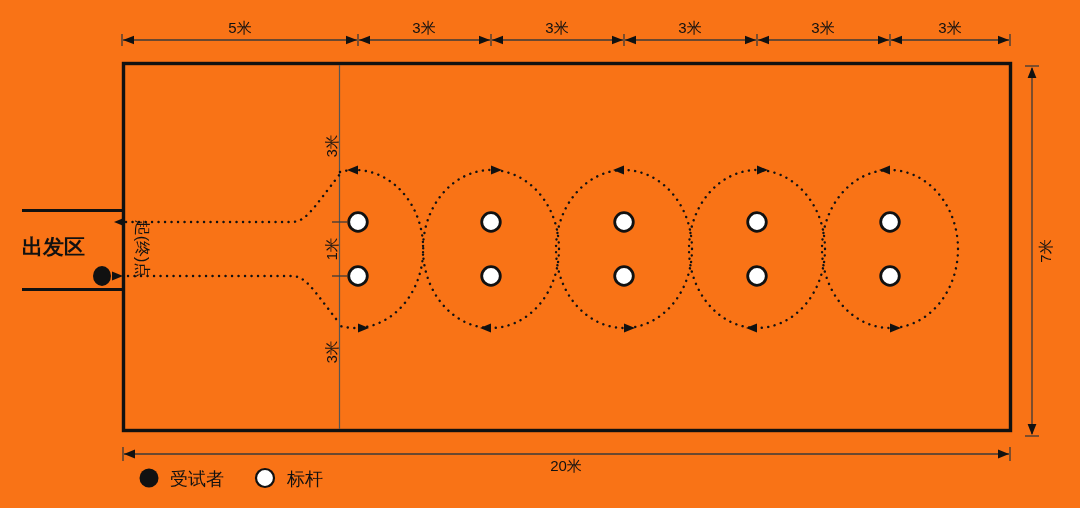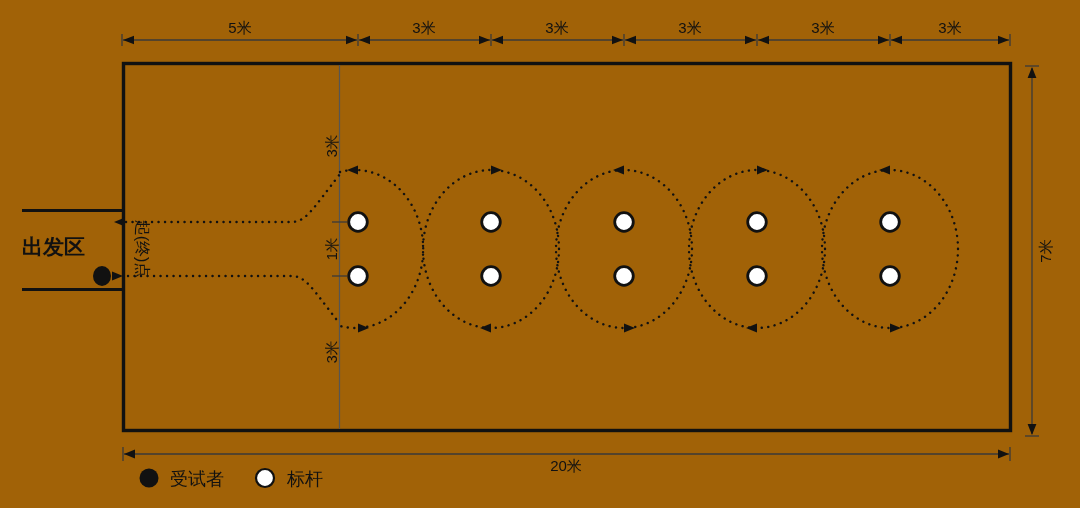--- a/index.html
+++ b/index.html
@@ -1,20 +1,20 @@
 <!DOCTYPE html>
 <html><head>
 <meta charset="utf-8">
 <style>
   html, body { margin: 0; padding: 0; background: #ffffff; }
   .canvas {
     position: relative;
     width: 1080px;
     height: 508px;
-    background: #a16207;
+    background: #f97316;
     font-family: "Liberation Sans", "DejaVu Sans", sans-serif;
     overflow: hidden;
   }
   svg text {
     fill: #111111;
     font-family: "Liberation Sans", "DejaVu Sans", sans-serif;
   }
   .dim-label { font-size: 15px; }
   .rot-label { font-size: 14.5px; }
   .zone-label { font-size: 21px; font-weight: 600; }

